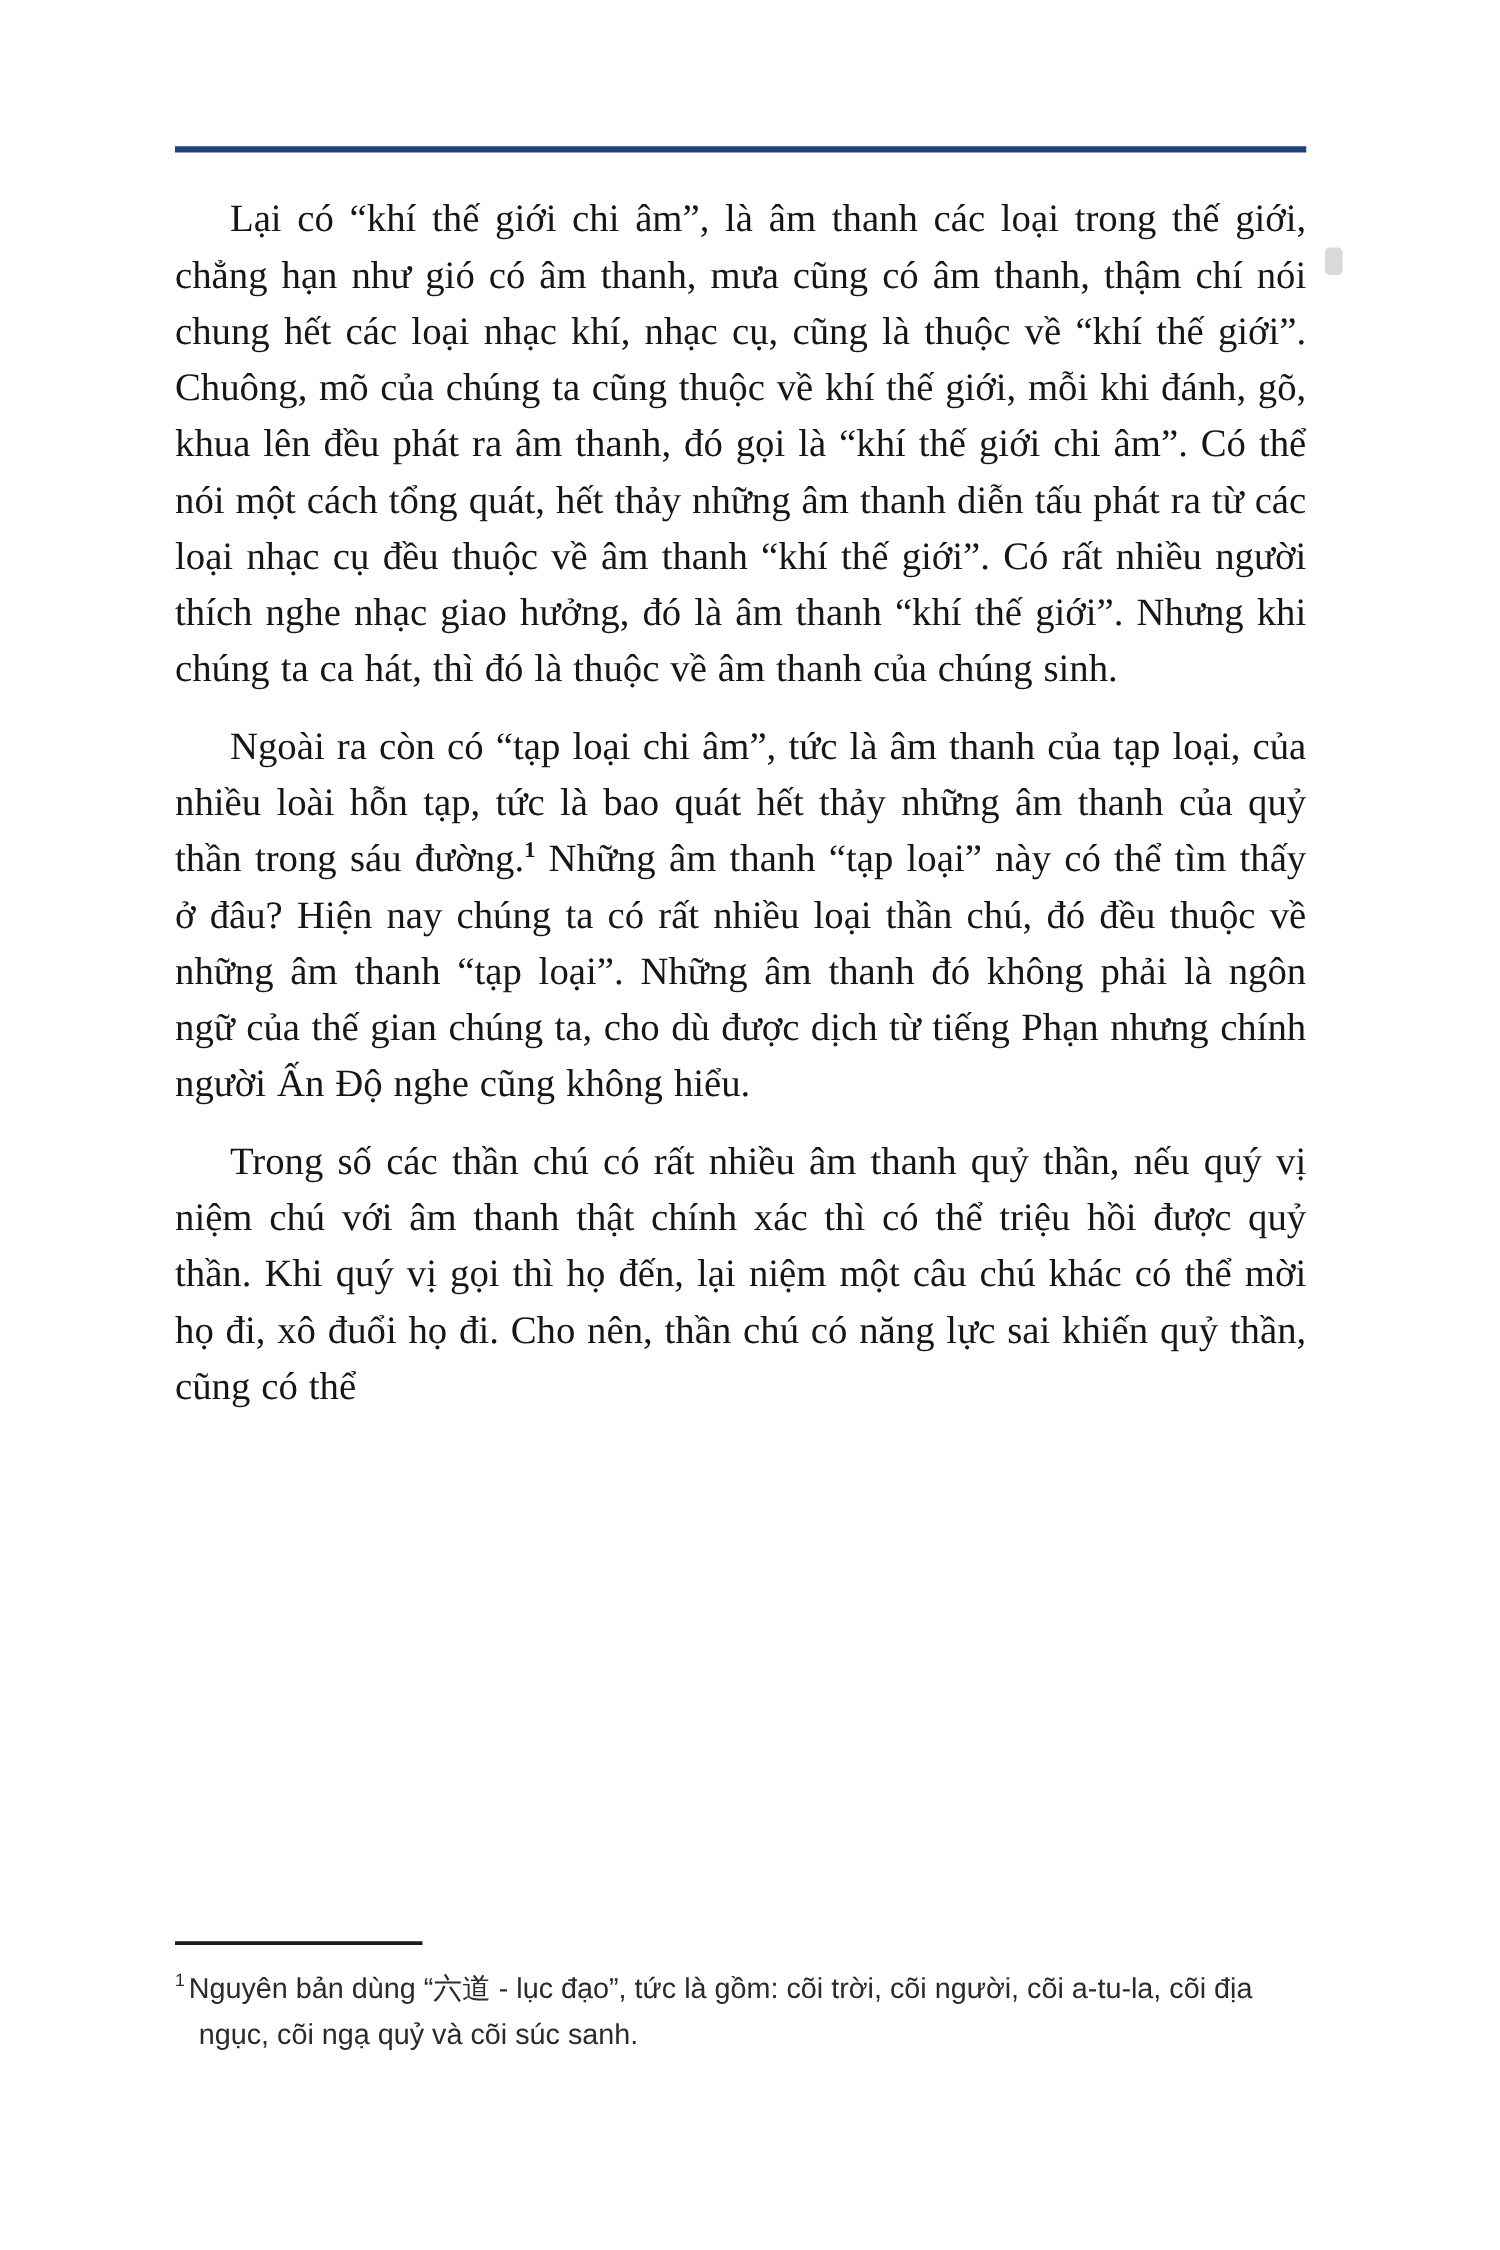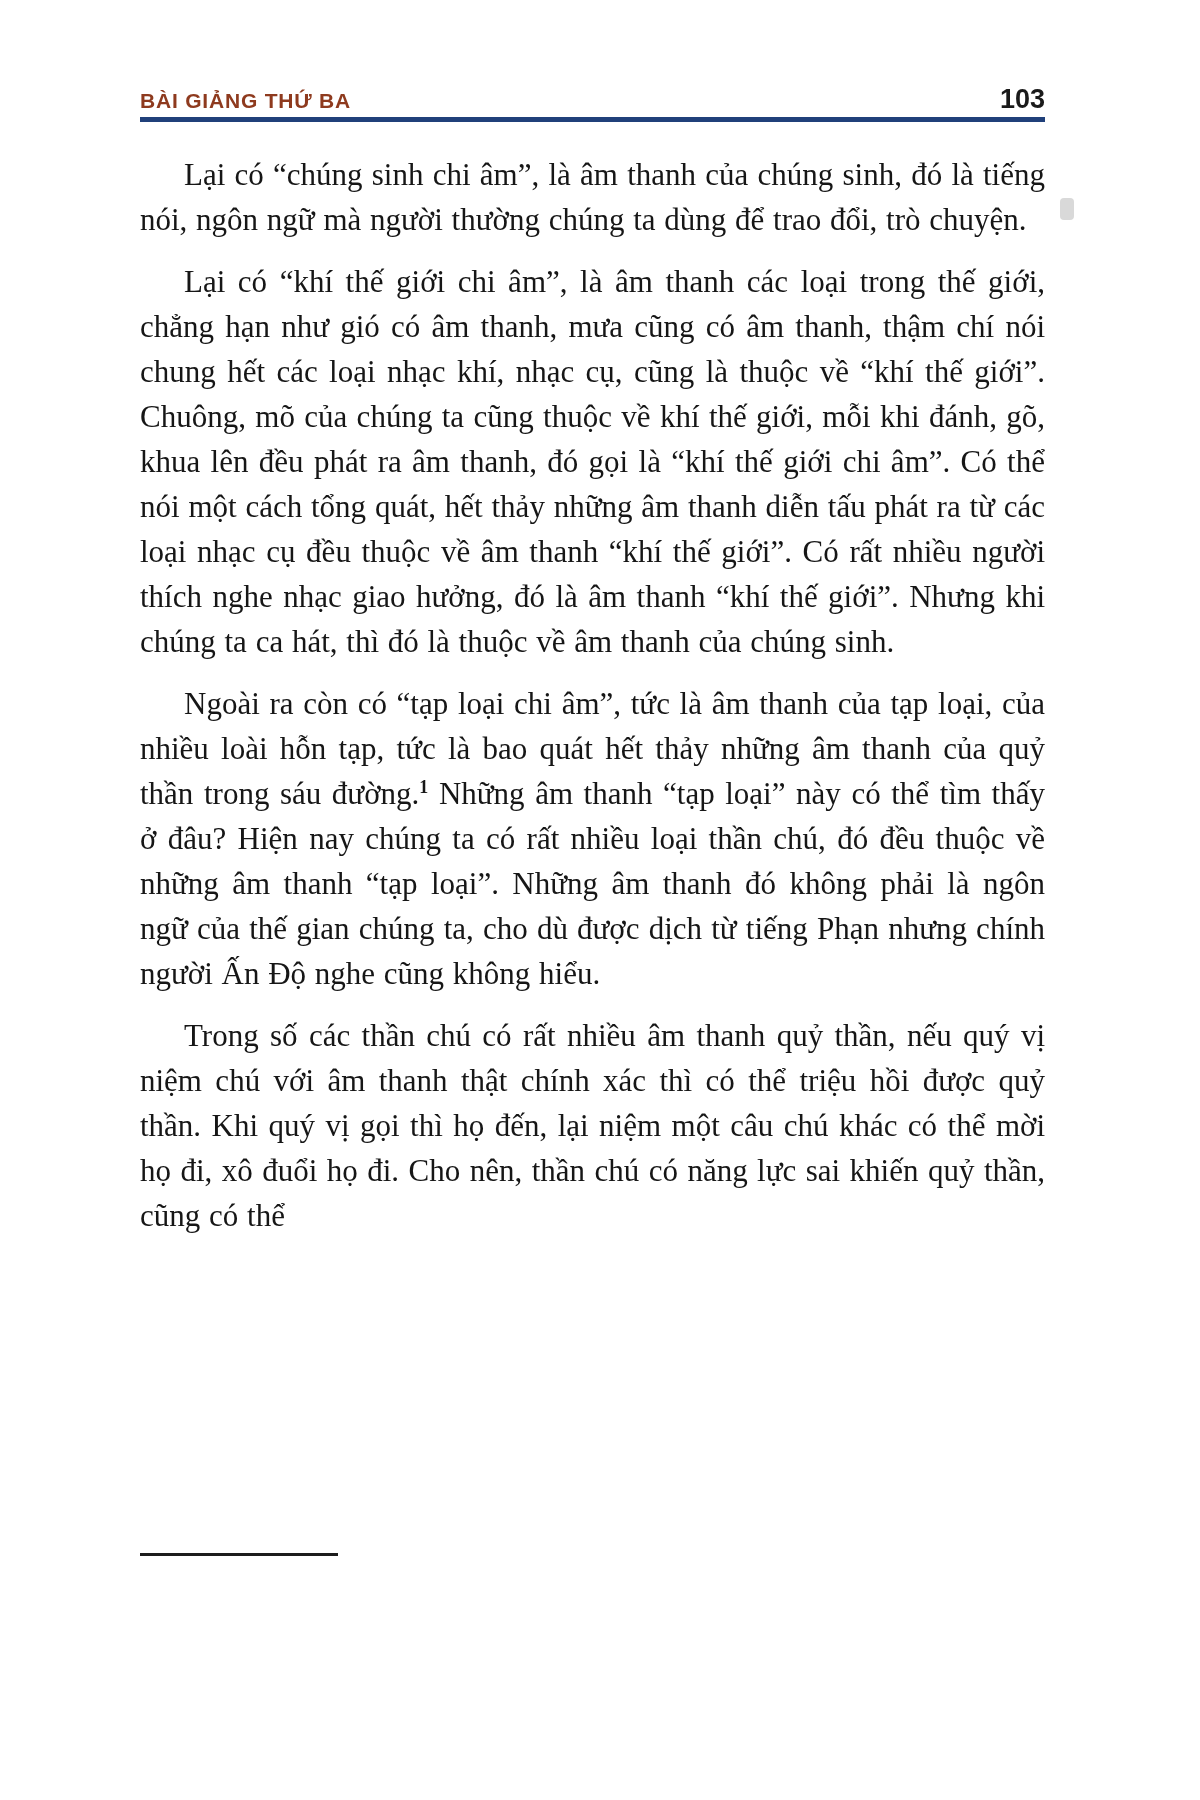--- a/index.html
+++ b/index.html
@@ -105,32 +105,30 @@
     height: 22px;
     background: #d9d9d9;
     border-radius: 4px;
   }
 </style>
 </head>
 <body>
 
 <div class="page">
 
-  <div class="running-head">
-    <span class="running-title">BÀI GIẢNG THỨ BA</span>
-    <span class="page-number">103</span>
-  </div>
 
   <div class="head-rule"></div>
 
   <div class="scan-artifact"></div>
 
   <main class="body-text">
-      <p class="indent"><span>Lại có “chúng sinh chi âm”, là âm thanh của chúng sinh, đó là tiếng nói, ngôn ngữ mà người thường chúng ta dùng để trao đổi, trò chuyện.</span></p>
       <p class="indent"><span>Lại có “khí thế giới chi âm”, là âm thanh các loại trong thế giới, chẳng hạn như gió có âm thanh, mưa cũng có âm thanh, thậm chí nói chung hết các loại nhạc khí, nhạc cụ, cũng là thuộc về “khí thế giới”. Chuông, mõ của chúng ta cũng thuộc về khí thế giới, mỗi khi đánh, gõ, khua lên đều phát ra âm thanh, đó gọi là “khí thế giới chi âm”. Có thể nói một cách tổng quát, hết thảy những âm thanh diễn tấu phát ra từ các loại nhạc cụ đều thuộc về âm thanh “khí thế giới”. Có rất nhiều người thích nghe nhạc giao hưởng, đó là âm thanh “khí thế giới”. Nhưng khi chúng ta ca hát, thì đó là thuộc về âm thanh của chúng sinh.</span></p>
       <p class="indent"><span>Ngoài ra còn có “tạp loại chi âm”, tức là âm thanh của tạp loại, của nhiều loài hỗn tạp, tức là bao quát hết thảy những âm thanh của quỷ thần trong sáu đường.</span><sup class="fnref">1</sup><span> Những âm thanh “tạp loại” này có thể tìm thấy ở đâu? Hiện nay chúng ta có rất nhiều loại thần chú, đó đều thuộc về những âm thanh “tạp loại”. Những âm thanh đó không phải là ngôn ngữ của thế gian chúng ta, cho dù được dịch từ tiếng Phạn nhưng chính người Ấn Độ nghe cũng không hiểu.</span></p>
       <p class="indent"><span>Trong số các thần chú có rất nhiều âm thanh quỷ thần, nếu quý vị niệm chú với âm thanh thật chính xác thì có thể triệu hồi được quỷ thần. Khi quý vị gọi thì họ đến, lại niệm một câu chú khác có thể mời họ đi, xô đuổi họ đi. Cho nên, thần chú có năng lực sai khiến quỷ thần, cũng có thể</span></p>
     </main>
 
   <div class="fn-sep"></div>
 
+  <div class="footnote">
+    <sup>1</sup><span>Nguyên bản dùng “六道 - lục đạo”, tức là gồm: cõi trời, cõi người, cõi a-tu-la, cõi địa ngục, cõi ngạ quỷ và cõi súc sanh.</span>
+  </div>
 
 </div>
 
 </body></html>

